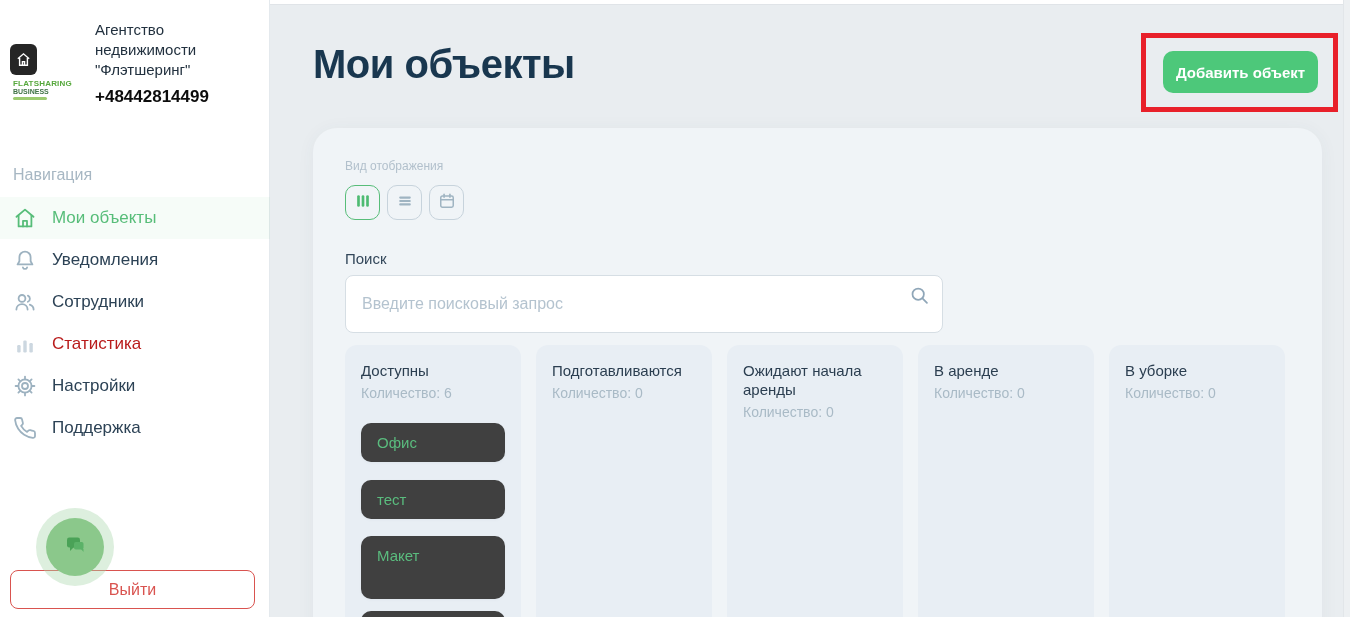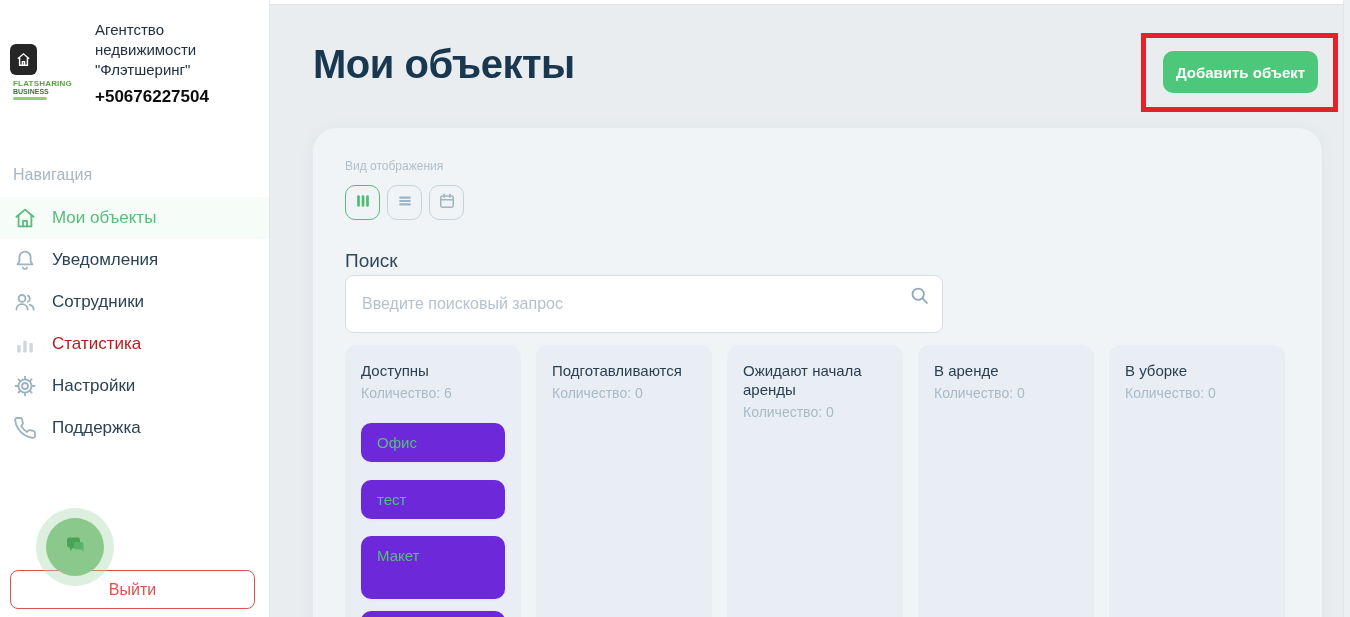--- a/index.html
+++ b/index.html
@@ -58,34 +58,34 @@
 
   .panel { position:absolute; left:43px; top:128px; width:1009px; height:510px;
     background:#f0f4f7; border-radius:24px 24px 0 0;
     box-shadow:0 2px 18px rgba(60,80,100,0.05); }
   .view-label { position:absolute; left:32px; top:31px; font-size:12px; color:#b2c0cc; }
   .view-btns { position:absolute; left:32px; top:57px; display:flex; gap:7px; }
   .view-btn { width:35px; height:35px; border-radius:10px; background:transparent;
     border:1.5px solid #c7d3dc; display:flex; align-items:center; justify-content:center;
     cursor:pointer; }
   .view-btn.active { border-color:#57bd79; }
-  .search-label { position:absolute; left:32px; top:122px; font-size:19px; color:#33475a; }
+  .search-label { position:absolute; left:32px; top:122px; font-size:15px; color:#33475a; }
   .search-wrap { position:absolute; left:32px; top:147px; width:598px; height:58px; }
   .search-input { width:100%; height:100%; border:1px solid #d6dee4; border-radius:8px;
     background:#ffffff; padding:0 44px 0 16px; font-size:16px; color:#33475a; outline:none;
     font-family:"Liberation Sans", sans-serif; }
   .search-input::placeholder { color:#b4c3cf; }
   .search-ic { position:absolute; right:13px; top:10px; width:21px; height:21px; }
 
   .kanban { position:absolute; left:32px; top:217px; display:flex; gap:15px; }
   .kcol { width:176px; height:330px; background:#e8eef4; border-radius:12px;
     padding:16px; }
   .kcol-title { font-size:15px; font-weight:500; color:#2b3e50; line-height:19px; }
   .kcol-count { margin-top:5px; font-size:14px; color:#a9bac6; }
-  .card { background:#6d28d9; border-radius:10px; padding:11px 16px;
+  .card { background:#404040; border-radius:10px; padding:11px 16px;
     font-size:15px; color:#5abc7e; cursor:pointer; margin-top:18px;
     box-shadow:0 1px 3px rgba(80,100,120,0.05); }
   .card.first { margin-top:22px; }
   .card.tall { height:63px; margin-top:17px; }
   .card.partial { height:22px; margin-top:12px; }
 
   .scrollbar { position:absolute; right:0; top:0; width:7px; height:617px;
     background:#edf0f2; border-left:1px solid #e2e6e9; cursor:pointer; z-index:8; }
 </style>
 </head>
@@ -104,21 +104,21 @@
         </svg>
       </div>
       <div class="brand">
         <div class="brand-top">FLATSHARING</div>
         <div class="brand-bottom">BUSINESS</div>
         <div class="brand-line"></div>
       </div>
     </div>
 
     <div class="agency-name">Агентство недвижимости "Флэтшеринг"</div>
-    <div class="agency-phone">+50676227504</div>
+    <div class="agency-phone">+48442814499</div>
 
     <div class="nav-label">Навигация</div>
 
     <div class="nav">
 
       <div class="nav-item active">
         <span class="nav-ic">
           <svg width="24" height="24" viewBox="0 0 24 24" fill="none" stroke="#57bd79" stroke-width="1.8" stroke-linecap="round" stroke-linejoin="round">
             <path d="M3.5 10.8 L12 3.6 L20.5 10.8"></path>
               <path d="M5.6 9.4 V20.4 H18.4 V9.4"></path>

